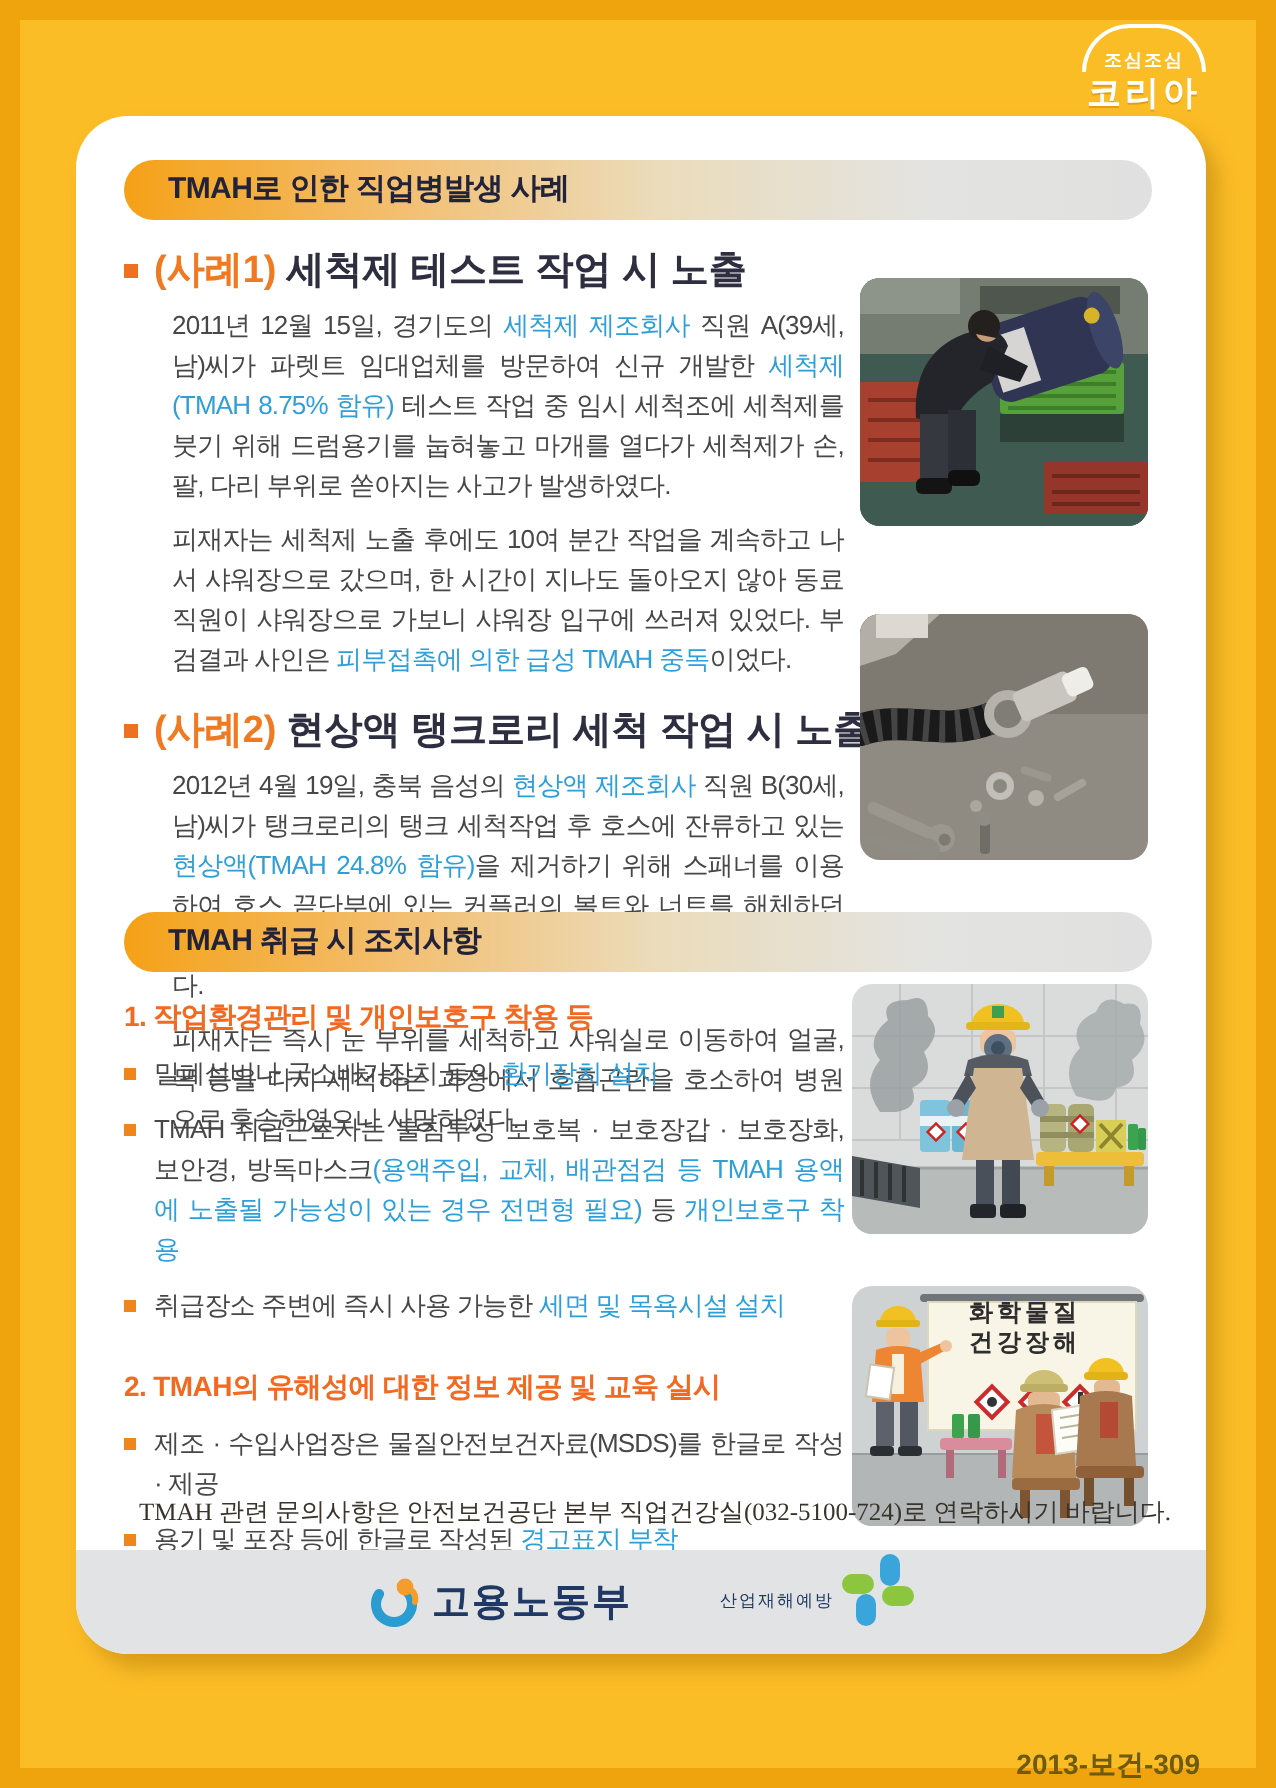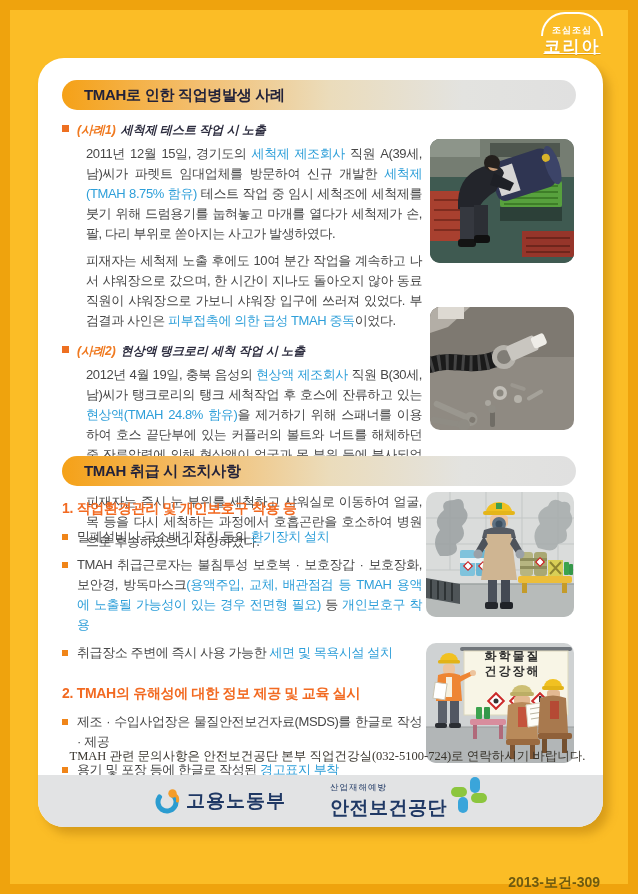--- a/index.html
+++ b/index.html
@@ -8,35 +8,35 @@
 
   .page { position:relative; width:638px; height:894px; background:#EFA30D; }
   .inner-bg { position:absolute; left:10px; top:10px; right:10px; bottom:10px; background:#FBBD26; }
 
   
   .badge { position:absolute; left:536px; top:12px; width:72px; text-align:center; }
   .badge-arch { width:62px; height:24px; margin:0 auto; border:2px solid #fff; border-bottom:none;
                 border-radius:36px 36px 0 0; display:flex; align-items:flex-end; justify-content:center; }
   .badge-arch span { color:#fff; font-size:9px; font-weight:bold; letter-spacing:1px; line-height:11px; }
   .badge-big { color:#fff; font-weight:bold; font-size:17px; letter-spacing:2px; margin-top:-1px;
-               text-shadow:0 1px 0 rgba(210,140,0,.6);text-decoration:underline; }
+               text-shadow:0 1px 0 rgba(210,140,0,.6); }
 
   
   .panel { position:absolute; left:38px; top:58px; width:565px; height:769px; background:#fff;
            border-radius:26px; box-shadow:6px 7px 10px rgba(150,95,0,.35); }
 
   .sec { position:absolute; left:24px; width:514px; }
   .sec1 { top:22px; }
   .sec2 { top:398px; }
 
   .bar { height:30px; border-radius:16px; padding-left:22px; line-height:30px;
          background:linear-gradient(90deg,#F5A117 0%,#F3BE6E 26%,#EBDCBB 52%,#E3E3E0 78%,#E0E0E0 100%);
          font-size:15px; font-weight:bold; color:#22223A; letter-spacing:-0.3px; }
 
-  .case-head { margin:12px 0 5px 0; font-size:12px; font-weight:bold; color:#2E2E40;font-style:italic; }
+  .case-head { margin:12px 0 5px 0; font-size:19px; font-weight:bold; color:#2E2E40; }
   .sq { display:inline-block; width:7px; height:7px; background:#EE7021; margin-right:8px; vertical-align:2px; }
   .case-label { color:#F07A21; margin-right:5px; }
 
   .body-p { width:336px; margin:0 17px 7px 24px; font-size:13px; line-height:20px; color:#474747;
             text-align:justify; letter-spacing:-0.4px; }
   .b { color:#2E9FD9; }
 
   .sub-head { margin:14px 0 9px 0; font-size:14px; font-weight:bold; color:#F26A21; letter-spacing:-0.3px; }
   .sub-head.second { margin-top:22px; }
   ul.items { list-style:none; width:360px; }
@@ -336,21 +336,20 @@
         <svg width="26" height="26" viewBox="0 0 26 26">
           <circle cx="13" cy="14" r="9" fill="none" stroke="#2b9cd0" stroke-width="5" stroke-dasharray="42 15" stroke-linecap="round" transform="rotate(-55 13 14)"></circle>
           <circle cx="18.5" cy="5.5" r="4.2" fill="#f49d2a"></circle>
           <path d="M19 6 q5.5 1.5 4.5 7" stroke="#f49d2a" stroke-width="3" fill="none" stroke-linecap="round"></path>
         </svg>
         <span class="moel-text">고용노동부</span>
       </div>
       <div class="logo">
         <div class="kosha-text">
           <div class="kosha-small">산업재해예방</div>
-          <div class="kosha-large">안전보건공단</div>
         </div>
         <svg class="kosha-plus" width="36" height="36" viewBox="0 0 36 36">
           <rect x="19" y="0" width="10" height="16" rx="5" fill="#3aa5da"></rect>
           <rect x="0" y="10" width="16" height="10" rx="5" fill="#8cc63e"></rect>
           <rect x="7" y="20" width="10" height="16" rx="5" fill="#3aa5da"></rect>
           <rect x="20" y="16" width="16" height="10" rx="5" fill="#8cc63e"></rect>
         </svg>
       </div>
     </div>
   </div>

